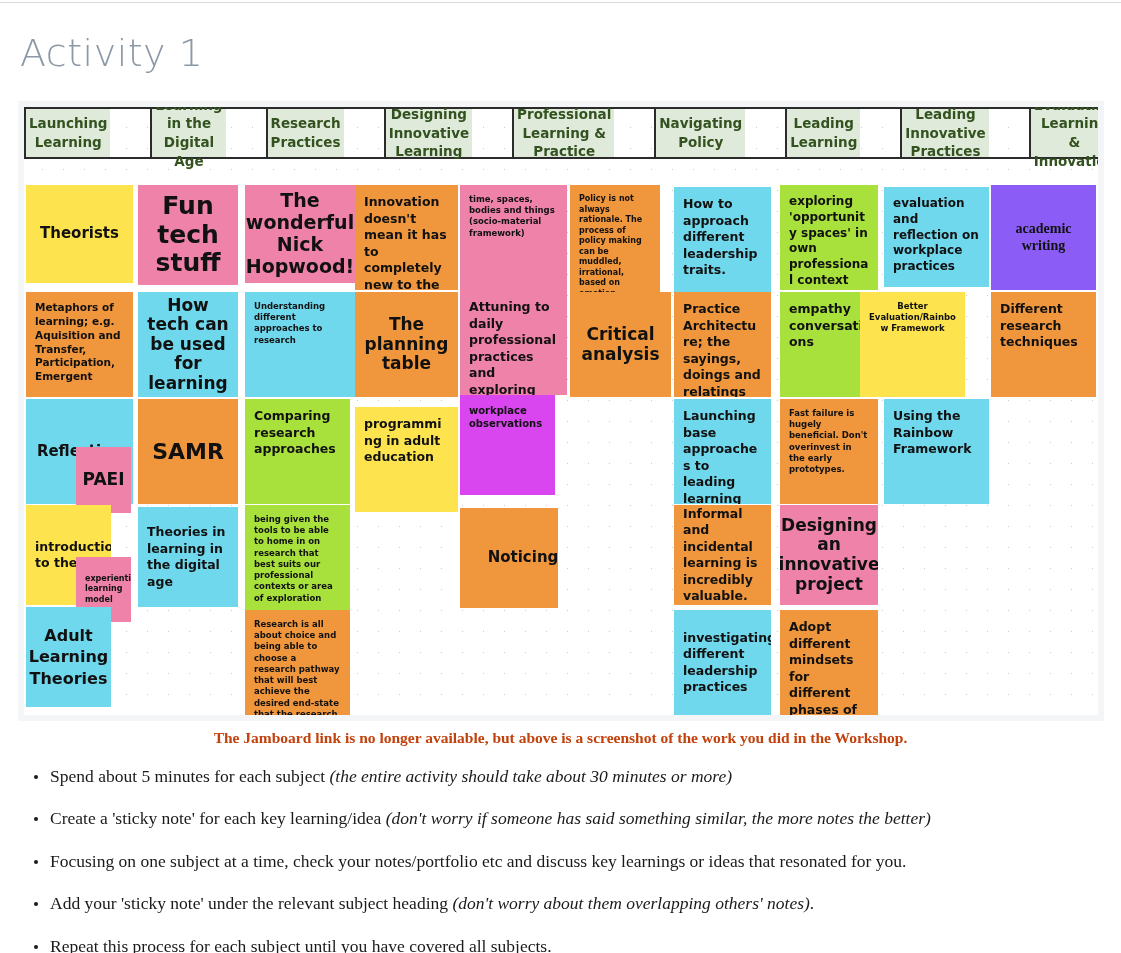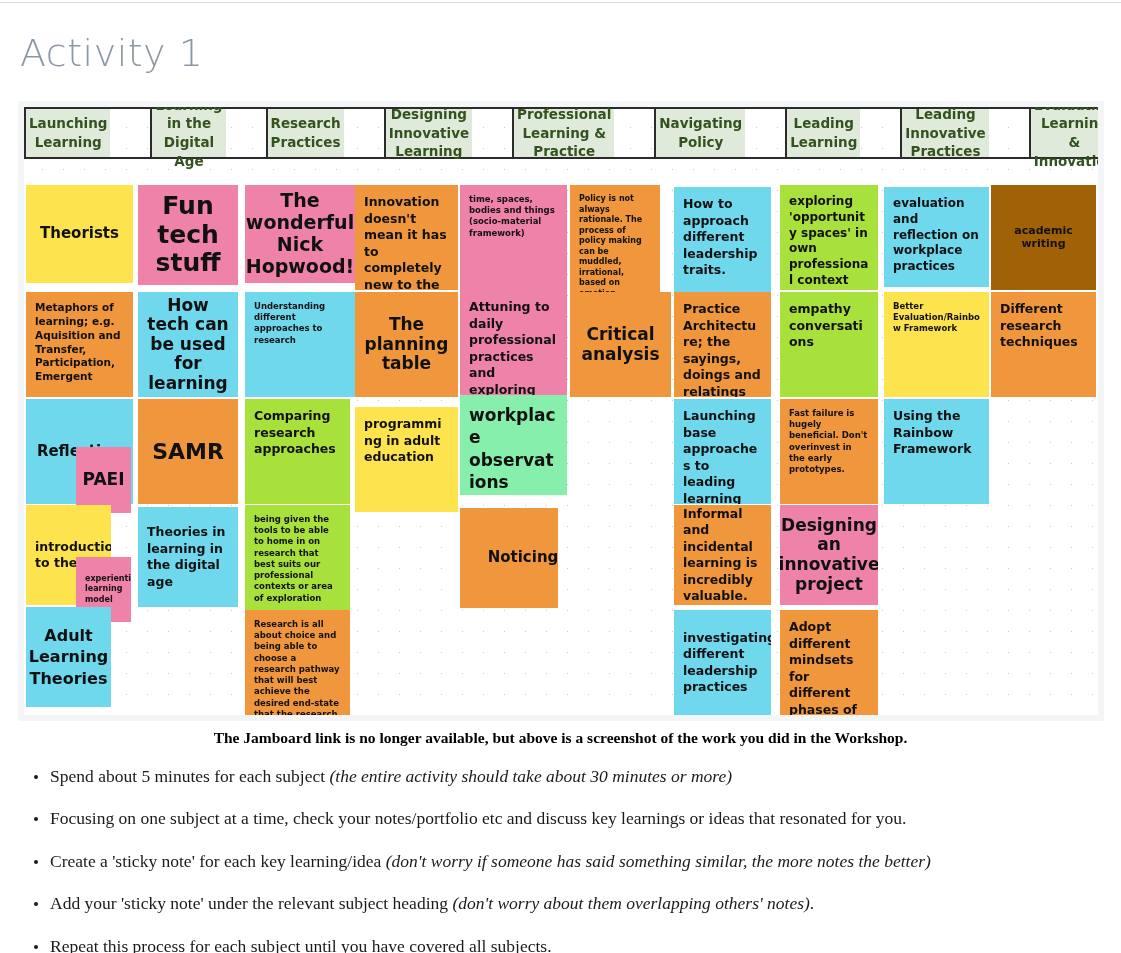--- a/index.html
+++ b/index.html
@@ -78,21 +78,21 @@
     word-wrap:break-word;
   }
   .note.center{display:flex;align-items:center;justify-content:center;text-align:center;}
   .note.center .txt{padding:4px 7px;}
   .note.vmid{display:flex;align-items:center;}
   .note.top .txt{padding-top:9px;}
   
   .caption{
     position:absolute;left:0;top:729px;width:1121px;
     text-align:center;
-    color:#000000;
+    color:#c2410c;
     font-weight:bold;font-size:15.5px;
     font-family:"Liberation Serif", serif;
   }
   .bullets{
     position:absolute;left:28px;top:760px;width:1070px;
     list-style:none;margin:0;padding:0;
   }
   .bullets li{
     position:relative;
     padding-left:22px;
@@ -173,21 +173,21 @@
         </div>
         <div class="note top" style="left: 650px; top: 80px; width: 97px; height: 105px; background: rgb(111, 216, 236); font-size: 12.5px; line-height: 1.32; z-index: 16;">
           <span class="txt">How to approach different leadership traits.</span>
         </div>
         <div class="note top" style="left: 756px; top: 78px; width: 98px; height: 105px; background: rgb(168, 224, 60); font-size: 12px; line-height: 1.32; z-index: 17;">
           <span class="txt">exploring 'opportunity spaces' in own professional context</span>
         </div>
         <div class="note top" style="left: 860px; top: 80px; width: 105px; height: 100px; background: rgb(111, 216, 236); font-size: 12px; line-height: 1.32; z-index: 18;">
           <span class="txt">evaluation and reflection on workplace practices</span>
         </div>
-        <div class="note center" style="left: 967px; top: 78px; width: 105px; height: 105px; background: #a16207; font-size: 11px; line-height: 1.15; z-index: 19;">
+        <div class="note center" style="left: 967px; top: 78px; width: 105px; height: 105px; background: #8b5cf6; font-size: 14px; line-height: 1.15; z-index: 19; font-family: Liberation Serif, serif;">
           <span class="txt">academic writing</span>
         </div>
         <div class="note top" style="left: 2px; top: 185px; width: 107px; height: 105px; background: rgb(240, 150, 60); font-size: 10.5px; line-height: 1.32; z-index: 20;">
           <span class="txt">Metaphors of learning; e.g. Aquisition and Transfer, Participation, Emergent</span>
         </div>
         <div class="note center" style="left: 114px; top: 185px; width: 100px; height: 105px; background: rgb(111, 216, 236); font-size: 17px; line-height: 1.15; z-index: 21;">
           <span class="txt">How tech can be used for learning</span>
         </div>
         <div class="note top" style="left: 221px; top: 185px; width: 110px; height: 105px; background: rgb(111, 216, 236); font-size: 8.5px; line-height: 1.32; z-index: 22;">
           <span class="txt">Understanding different approaches to research</span>
@@ -200,39 +200,39 @@
         </div>
         <div class="note center" style="left: 546px; top: 185px; width: 101px; height: 105px; background: rgb(240, 150, 60); font-size: 17px; line-height: 1.15; z-index: 25;">
           <span class="txt">Critical analysis</span>
         </div>
         <div class="note top" style="left: 650px; top: 185px; width: 97px; height: 105px; background: rgb(240, 150, 60); font-size: 12.5px; line-height: 1.32; z-index: 26;">
           <span class="txt">Practice Architecture; the sayings, doings and relatings</span>
         </div>
         <div class="note top" style="left: 756px; top: 185px; width: 98px; height: 105px; background: rgb(168, 224, 60); font-size: 12.5px; line-height: 1.32; z-index: 27;">
           <span class="txt">empathy conversations</span>
         </div>
-        <div class="note top" style="left: 860px; top: 185px; width: 105px; height: 105px; background: rgb(253, 228, 79); font-size: 8.5px; line-height: 1.32; z-index: 28;">
+        <div class="note top" style="left: 836px; top: 185px; width: 105px; height: 105px; background: rgb(253, 228, 79); font-size: 8.5px; line-height: 1.32; z-index: 28; text-align: center;">
           <span class="txt">Better Evaluation/Rainbow Framework</span>
         </div>
         <div class="note top" style="left: 967px; top: 185px; width: 105px; height: 105px; background: rgb(240, 150, 60); font-size: 12.5px; line-height: 1.32; z-index: 29;">
           <span class="txt">Different research techniques</span>
         </div>
         <div class="note center" style="left: 2px; top: 292px; width: 107px; height: 105px; background: rgb(111, 216, 236); font-size: 15px; line-height: 1.32; z-index: 30;">
           <span class="txt">Reflection</span>
         </div>
         <div class="note center" style="left: 114px; top: 292px; width: 100px; height: 105px; background: rgb(240, 150, 60); font-size: 22px; line-height: 1.15; z-index: 31; text-align: right;">
           <span class="txt">SAMR</span>
         </div>
         <div class="note top" style="left: 221px; top: 292px; width: 105px; height: 105px; background: rgb(168, 224, 60); font-size: 12.5px; line-height: 1.32; z-index: 32;">
           <span class="txt">Comparing research approaches</span>
         </div>
         <div class="note top" style="left: 331px; top: 292px; width: 103px; height: 105px; background: rgb(253, 228, 79); font-size: 12.5px; line-height: 1.32; z-index: 33; margin-top: 8px;">
           <span class="txt">programming in adult education</span>
         </div>
-        <div class="note top" style="left: 436px; top: 288px; width: 107px; height: 100px; background: #86efac; font-size: 17px; line-height: 1.32; z-index: 34;">
+        <div class="note top" style="left: 436px; top: 288px; width: 95px; height: 100px; background: #d946ef; font-size: 10px; line-height: 1.32; z-index: 34;">
           <span class="txt">workplace observations</span>
         </div>
         <div class="note top" style="left: 650px; top: 292px; width: 97px; height: 105px; background: rgb(111, 216, 236); font-size: 12.5px; line-height: 1.32; z-index: 35;">
           <span class="txt">Launching base approaches to leading learning</span>
         </div>
         <div class="note top" style="left: 756px; top: 292px; width: 98px; height: 105px; background: rgb(240, 150, 60); font-size: 8.5px; line-height: 1.32; z-index: 36;">
           <span class="txt">Fast failure is hugely beneficial. Don't overinvest in the early prototypes.</span>
         </div>
         <div class="note top" style="left: 860px; top: 292px; width: 105px; height: 105px; background: rgb(111, 216, 236); font-size: 12.5px; line-height: 1.32; z-index: 37;">
           <span class="txt">Using the Rainbow Framework</span>
@@ -274,17 +274,17 @@
           <span class="txt">Adopt different mindsets for different phases of a</span>
         </div>
       </div>
   </div>
 </div>
 
 <div class="caption">The Jamboard link is no longer available, but above is a screenshot of the work you did in the Workshop.</div>
 
 <ul class="bullets" id="instruction-list">
     <li><span>Spend about 5 minutes for each subject </span><em>(the entire activity should take about 30 minutes or more)</em></li>
+    <li><span>Create a 'sticky note' for each key learning/idea </span><em>(don't worry if someone has said something similar, the more notes the better)</em></li>
     <li><span>Focusing on one subject at a time, check your notes/portfolio etc and discuss key learnings or ideas that resonated for you.</span></li>
-    <li><span>Create a 'sticky note' for each key learning/idea </span><em>(don't worry if someone has said something similar, the more notes the better)</em></li>
     <li><span>Add your 'sticky note' under the relevant subject heading </span><em>(don't worry about them overlapping others' notes)</em><span>.</span></li>
     <li><span>Repeat this process for each subject until you have covered all subjects.</span></li>
   </ul>
 
 </body></html>

